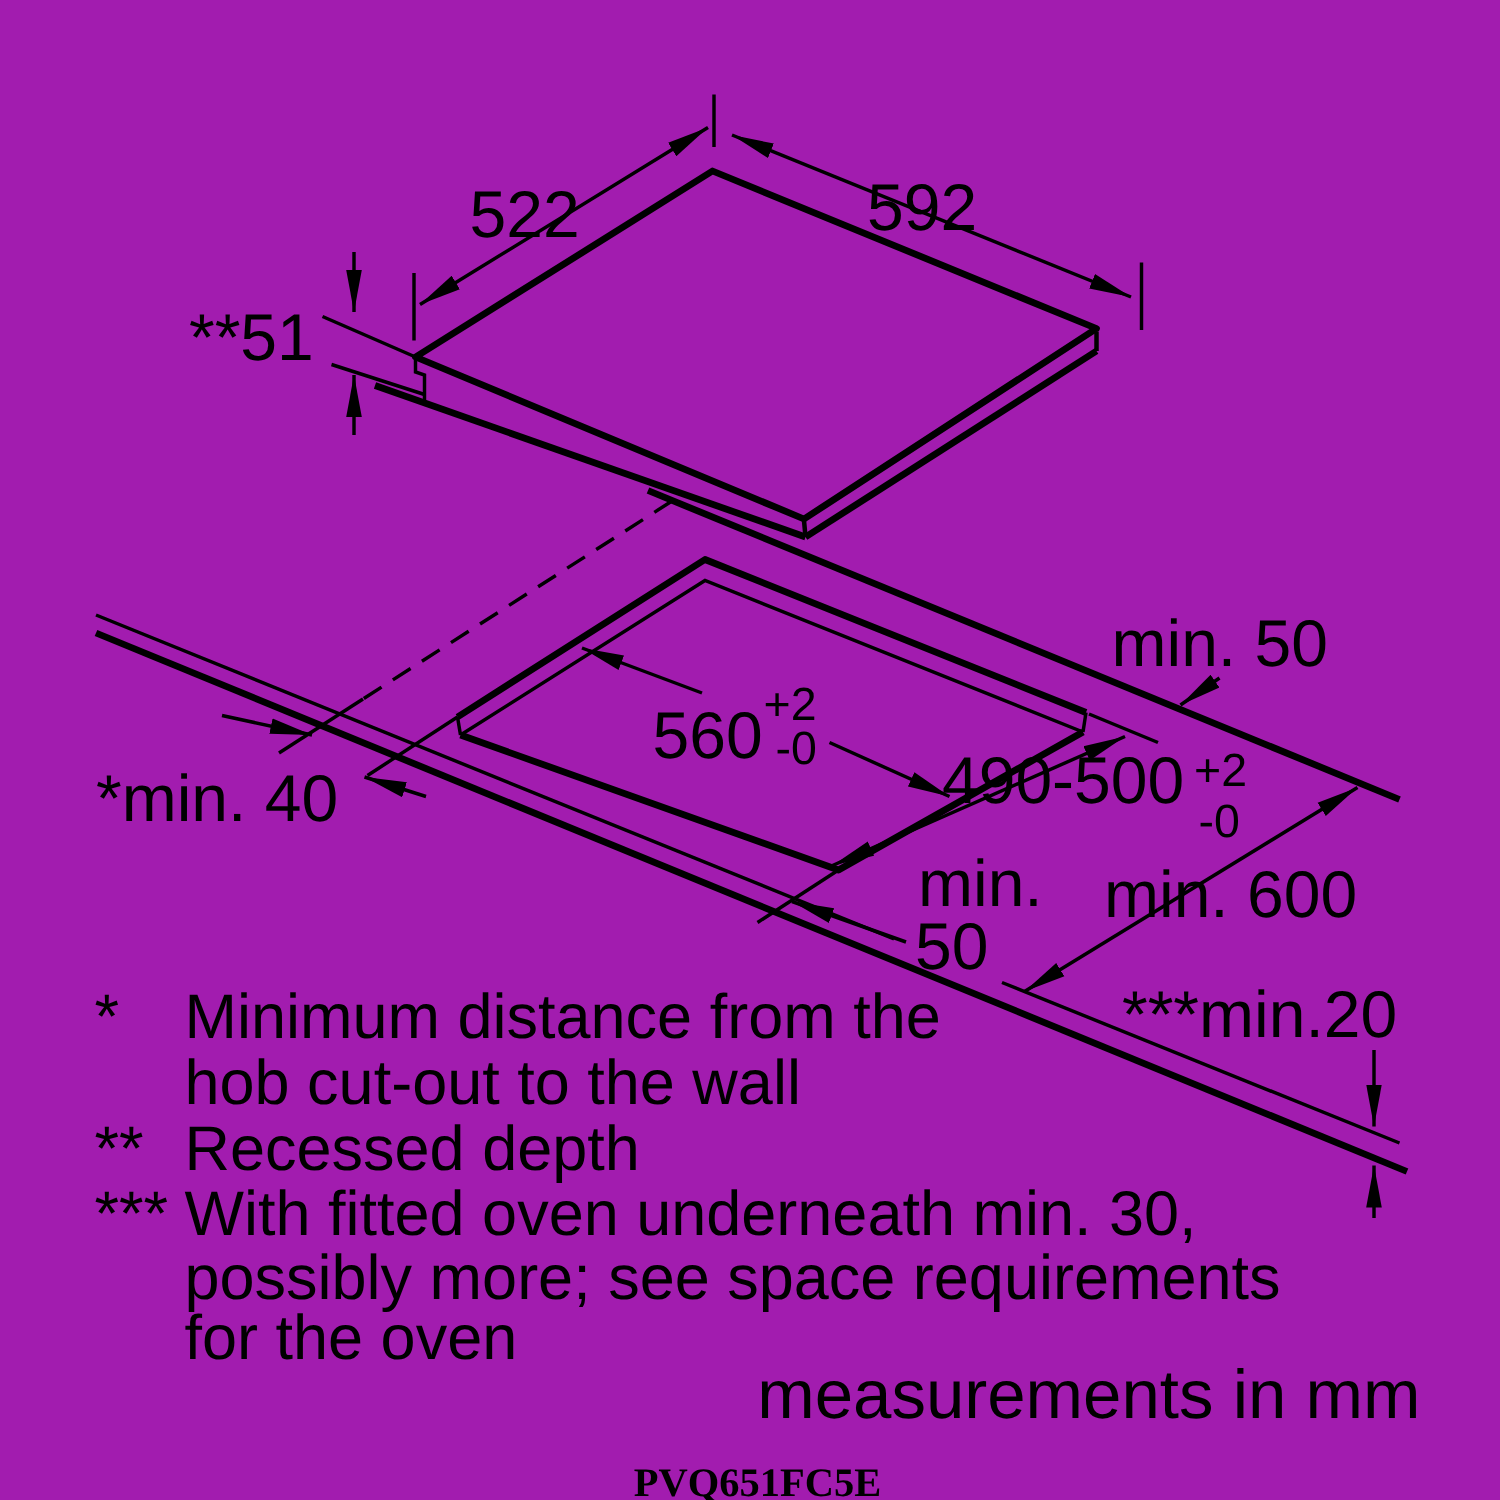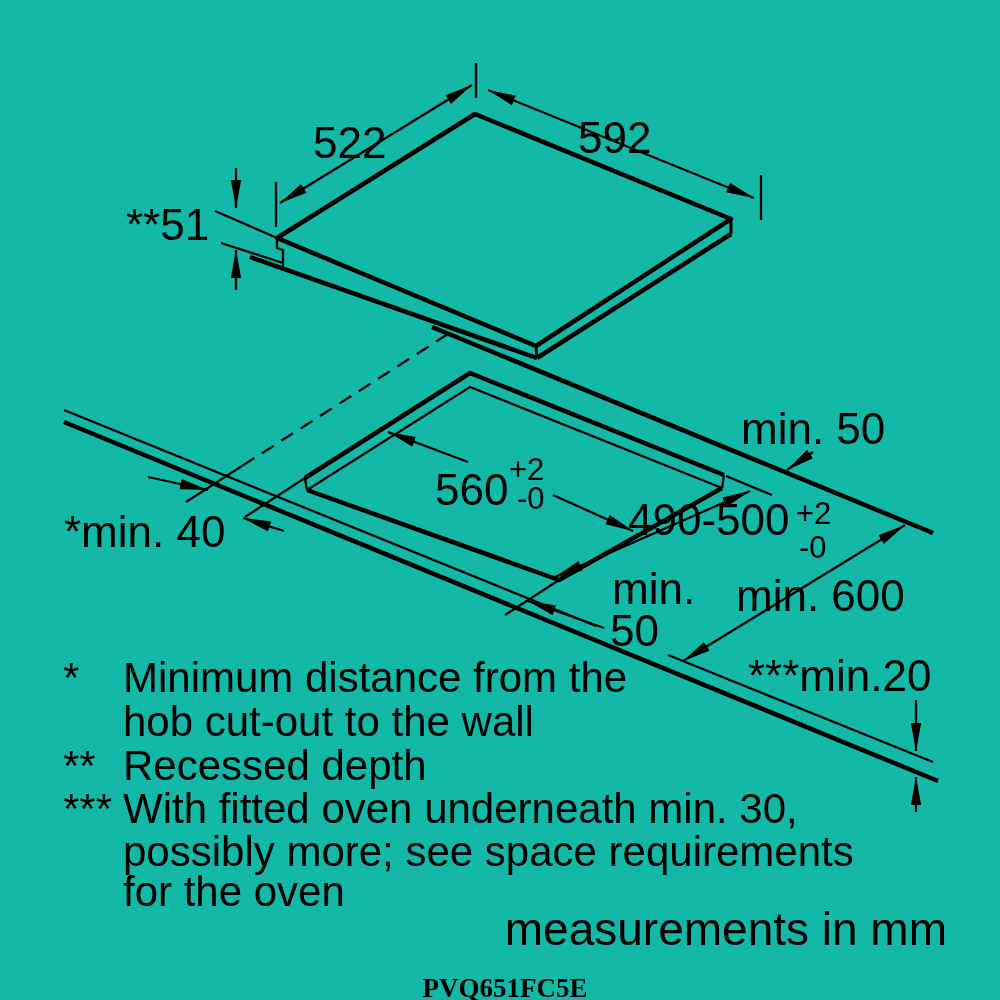--- a/index.html
+++ b/index.html
@@ -1,16 +1,16 @@
 <!DOCTYPE html>
 <html><head>
 <meta charset="utf-8">
 <style>
   html,body{margin:0;padding:0;background:#ffffff;}
-  .page{position:relative;width:1000px;height:1000px;background:#14b8a6;overflow:hidden;}
+  .page{position:relative;width:1000px;height:1000px;background:#a21caf;overflow:hidden;}
   svg{position:absolute;top:0;left:0;}
   .ln{stroke:#000000;fill:none;stroke-width:2.3;stroke-linecap:butt;}
   .thick{stroke-width:4.5;stroke-linejoin:round;}
   .med{stroke-width:3;}
   .dash{stroke-dasharray:14 9;}
   text{fill:#000000;font-family:"Liberation Sans", sans-serif;}
   .dim-label{font-size:44px;}
   .tol{font-size:31px;}
   .fn{font-size:42px;}
   .units{font-size:46px;}

